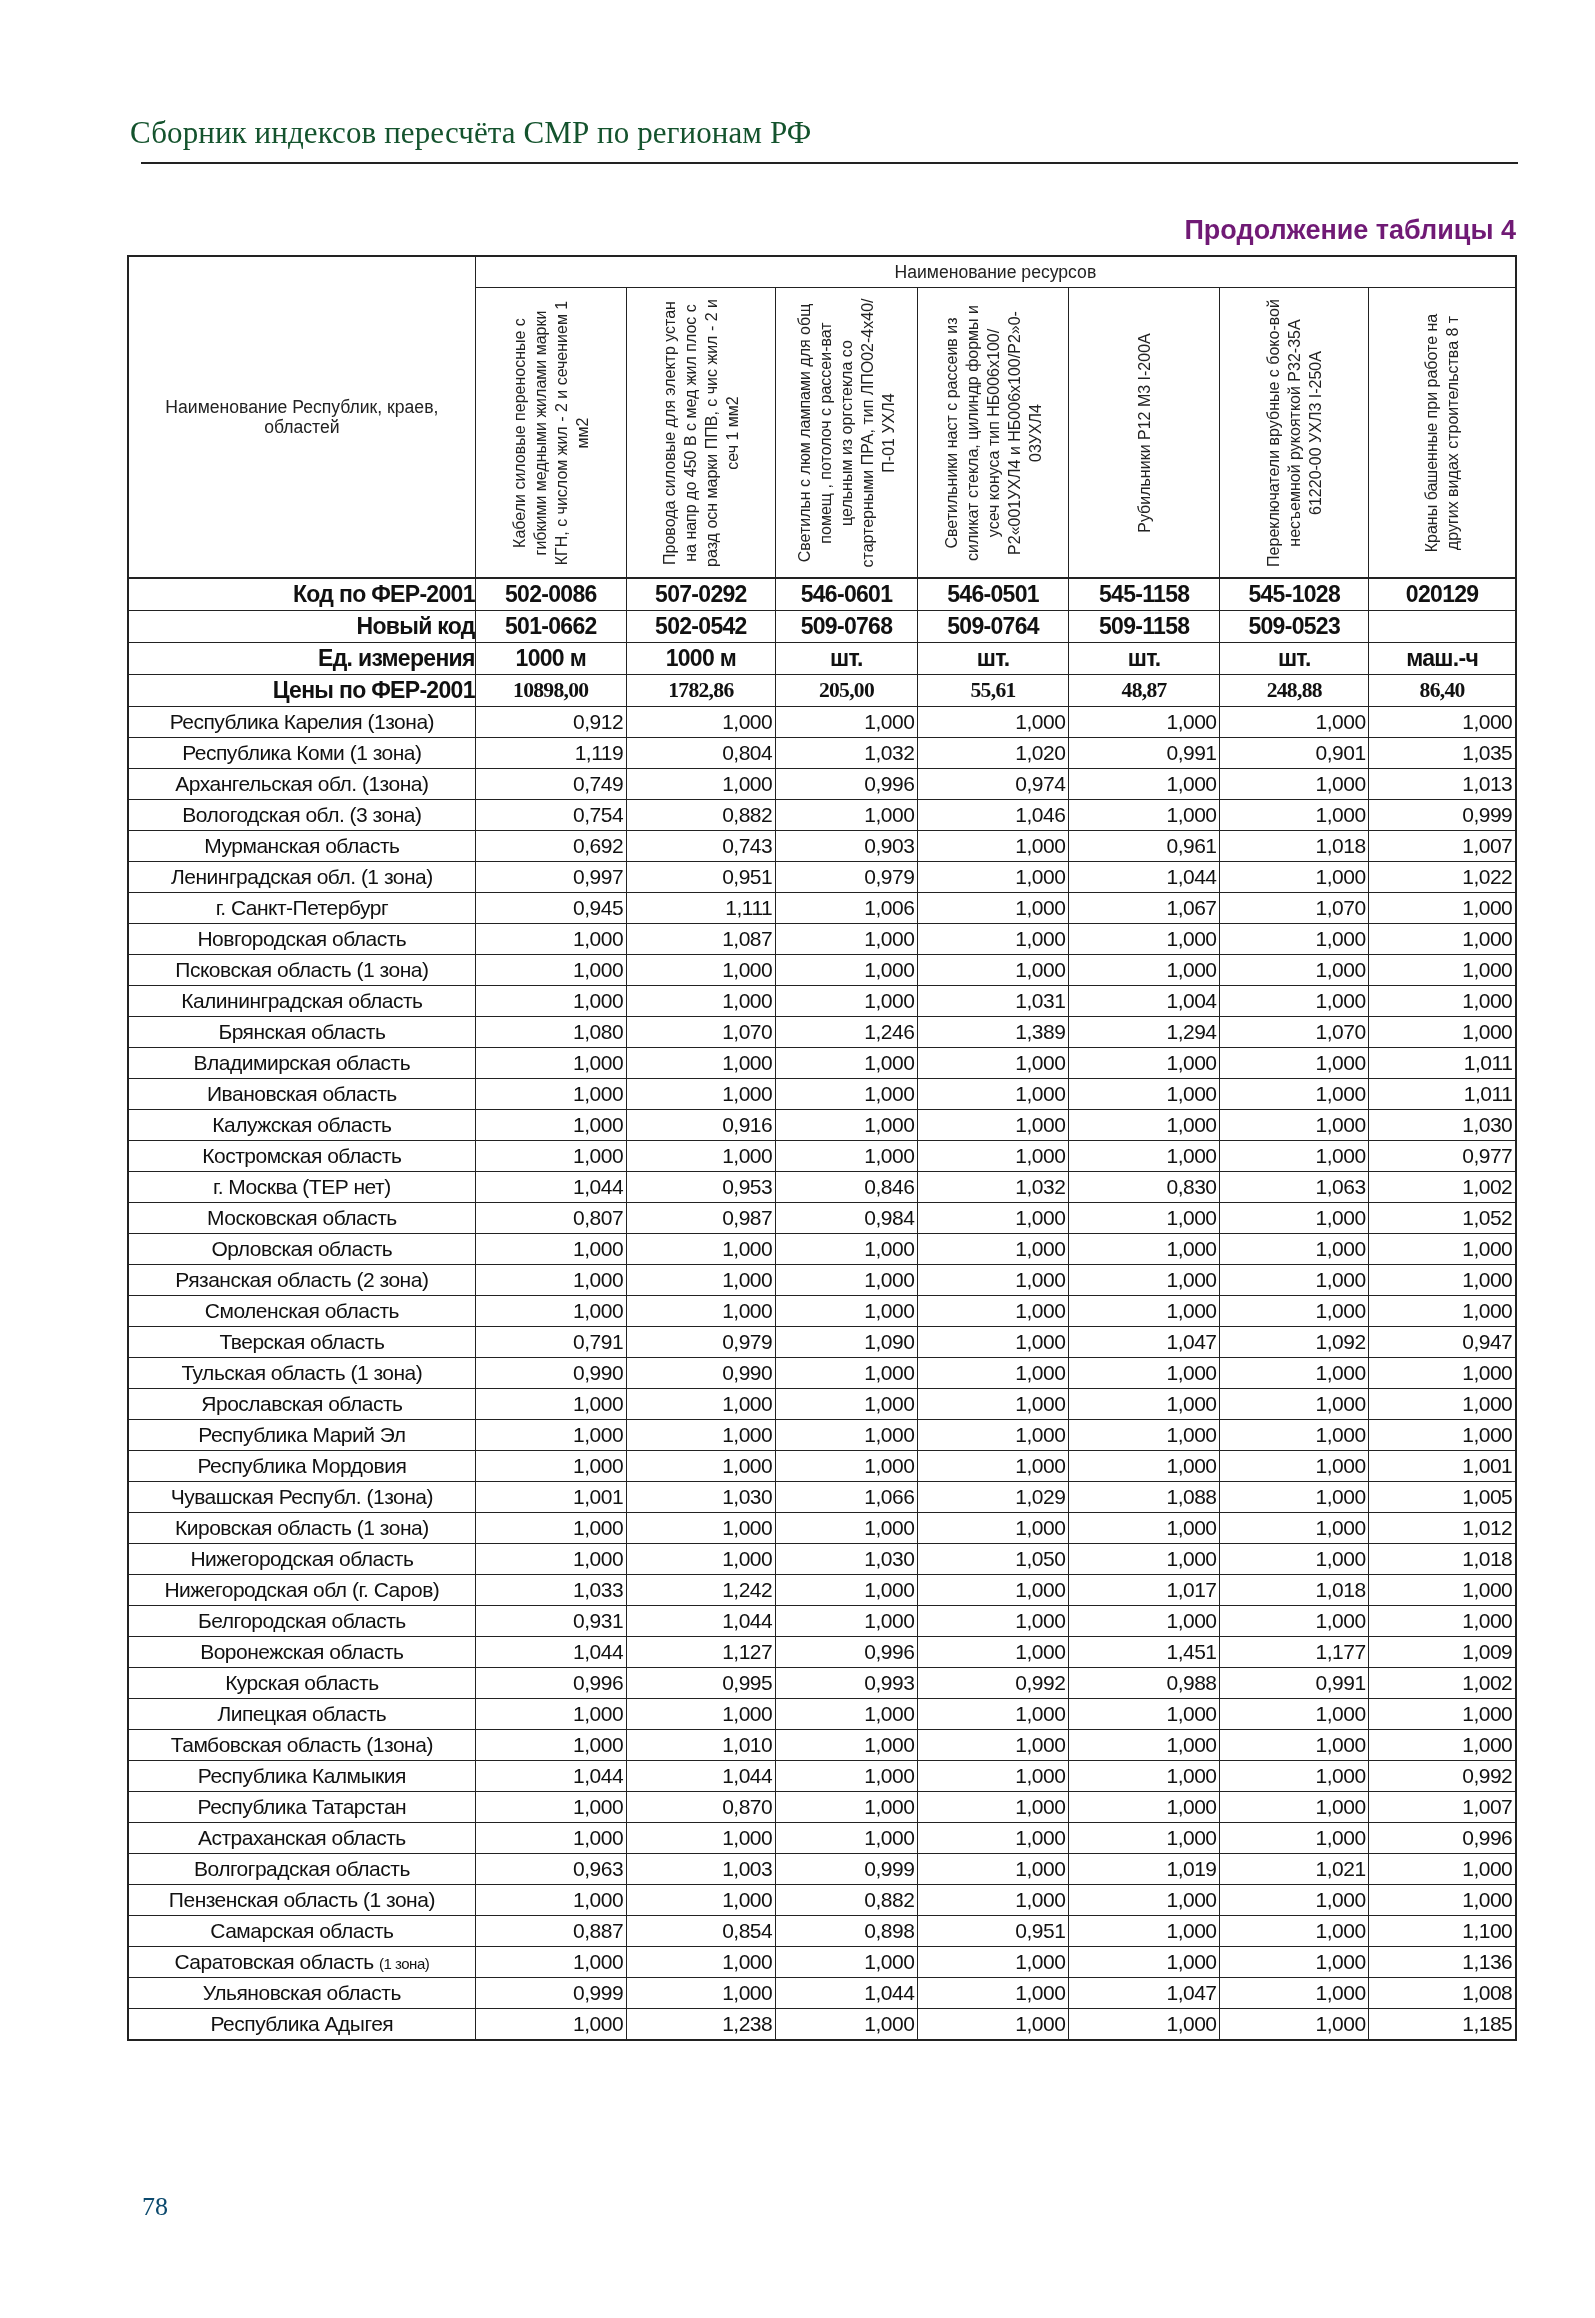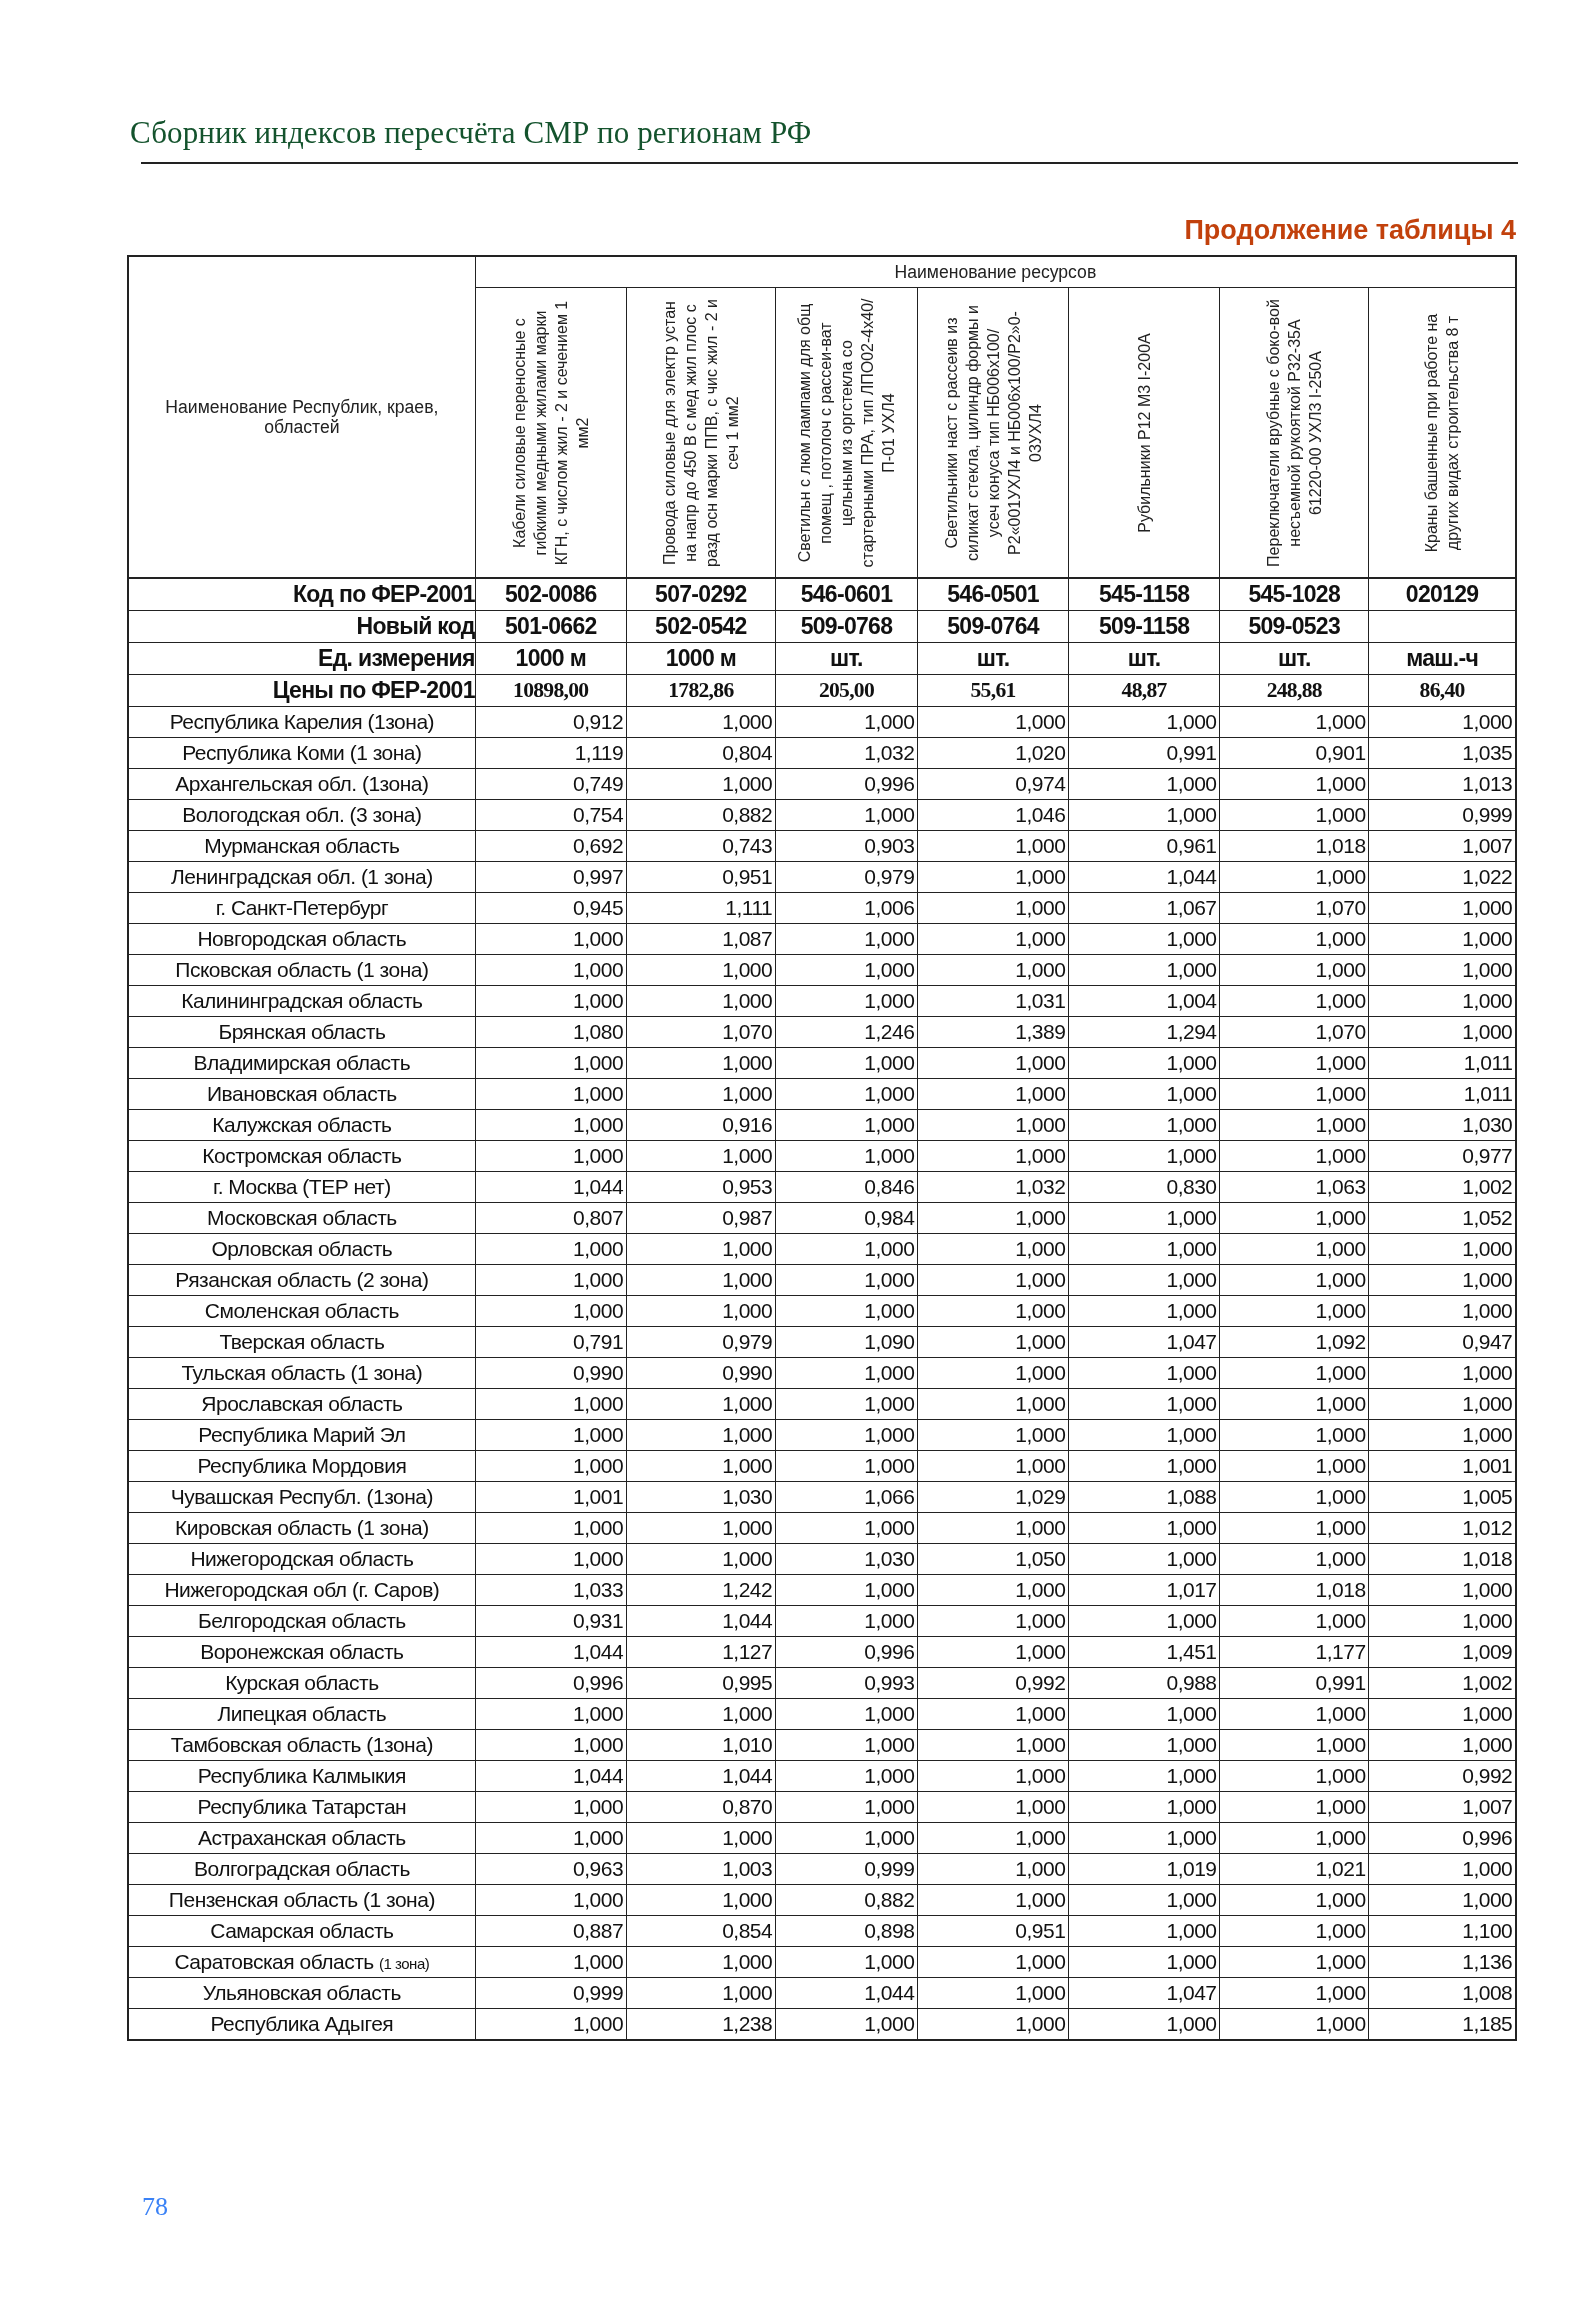--- a/index.html
+++ b/index.html
@@ -1,41 +1,41 @@
 <!DOCTYPE html>
 <html style="font-size:10.8px"><head>
 <meta charset="utf-8">
 <style>
   html, body { margin:0; padding:0; background:#ffffff; }
   body { width:1596px; height:2319px; position:relative; overflow:hidden; color:#111; }
   .page-header { position:absolute; left:130px; top:115px; font-family:"Liberation Serif", serif; font-size:31px; color:#14532d; letter-spacing:0.1px; }
   .header-rule { position:absolute; left:130px; top:162px; width:1388px; height:2px; background:#222; }
   .header-rule-short { position:absolute; left:130px; top:162px; width:10.8px; height:2px; background:#fff; }
-  .continuation { position:absolute; right:80px; top:215px; font-family:"Liberation Sans", sans-serif; font-weight:bold; font-size:27px; color:#c2410c; }
+  .continuation { position:absolute; right:80px; top:215px; font-family:"Liberation Sans", sans-serif; font-weight:bold; font-size:27px; color:#701a75; }
   table.main { position:absolute; left:127px; top:255px; border-collapse:collapse; table-layout:fixed; width:1390px; font-family:"Liberation Sans", sans-serif; }
   table.main td { border:1.4px solid #222; padding:0; overflow:hidden; }
   table.main { border:2px double #222; }
   .col-name { width:347px; }
   .col-1 { width:151px; } .col-2 { width:149px; } .col-3 { width:142px; } .col-4 { width:151px; }
   .col-5 { width:151px; } .col-6 { width:149px; } .col-7 { width:147px; }
   .row-group td { height:30px; text-align:center; font-size:17.6px; color:#222; }
   .row-rot td { height:289px; }
   .name-header { text-align:center; vertical-align:middle; font-size:16px; line-height:20px; color:#222; padding:0 13.5px !important; }
   .rot-wrap { position:relative; width:100%; height:289px; }
   .rot-text { position:absolute; left:50%; top:50%; width:270px; transform:translate(-50%,-50%) rotate(-90deg); text-align:center; font-size:16px; line-height:21px; color:#222; }
   .code-row td { height:31px; font-family:"Liberation Sans", sans-serif; font-weight:bold; font-size:23px; text-align:center; letter-spacing:-0.7px; transform-origin:center; }
   .code-row td.lbl { text-align:right; }
   .code-row.sep-top td { border-top:2.7px double #222; }
   .price-row td.val { font-family:"Liberation Serif", serif; font-weight:bold; font-size:21.6px; }
   .price-row td { border-bottom:2.7px double #222; }
   .data-row td { height:30px; font-size:21px; letter-spacing:-0.5px; }
   .data-row td.lbl { text-align:center; padding-left:0; white-space:nowrap; }
   .data-row td.val { text-align:right; padding-right:2.7px; }
   .small { font-size:15px; }
-  .page-number { position:absolute; left:142px; top:2192px; font-family:"Liberation Serif", serif; font-size:26px; color:#3b82f6; }
+  .page-number { position:absolute; left:142px; top:2192px; font-family:"Liberation Serif", serif; font-size:26px; color:#0c4a6e; }
 </style>
 </head>
 <body>
 
 <div class="page-header">Сборник индексов пересчёта СМР  по регионам РФ</div>
 <div class="header-rule"></div>
 <div class="header-rule-short"></div>
 <div class="continuation">Продолжение таблицы 4</div>
 
 <table class="main" id="main-table">

